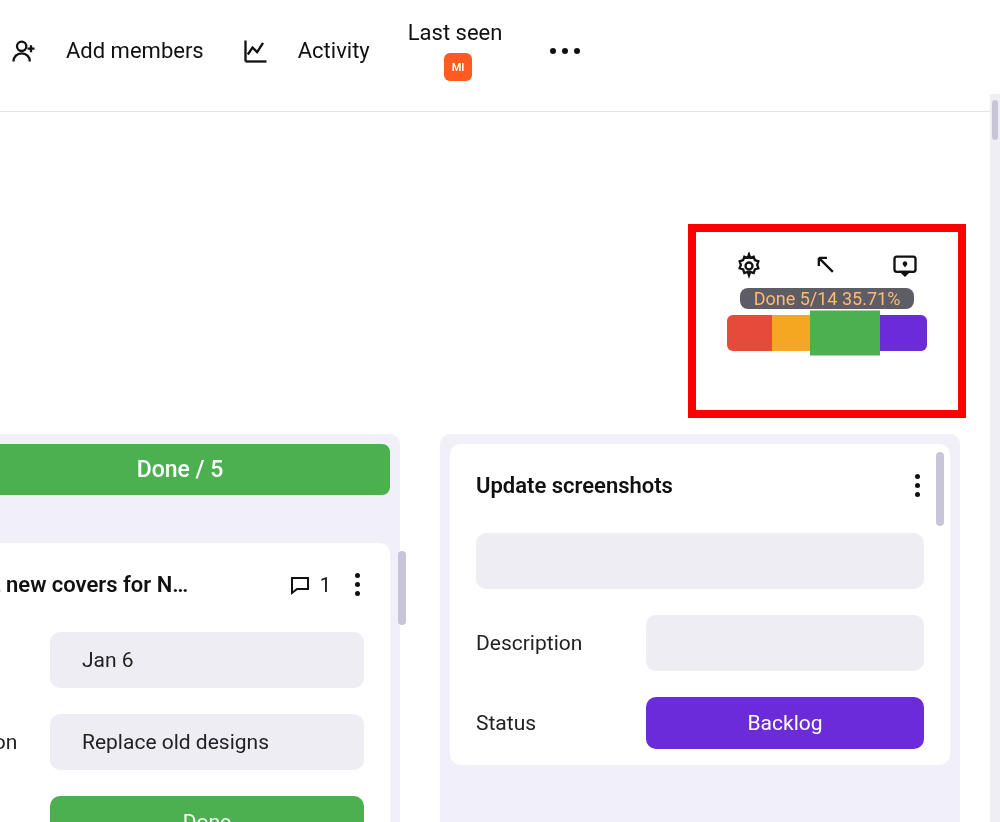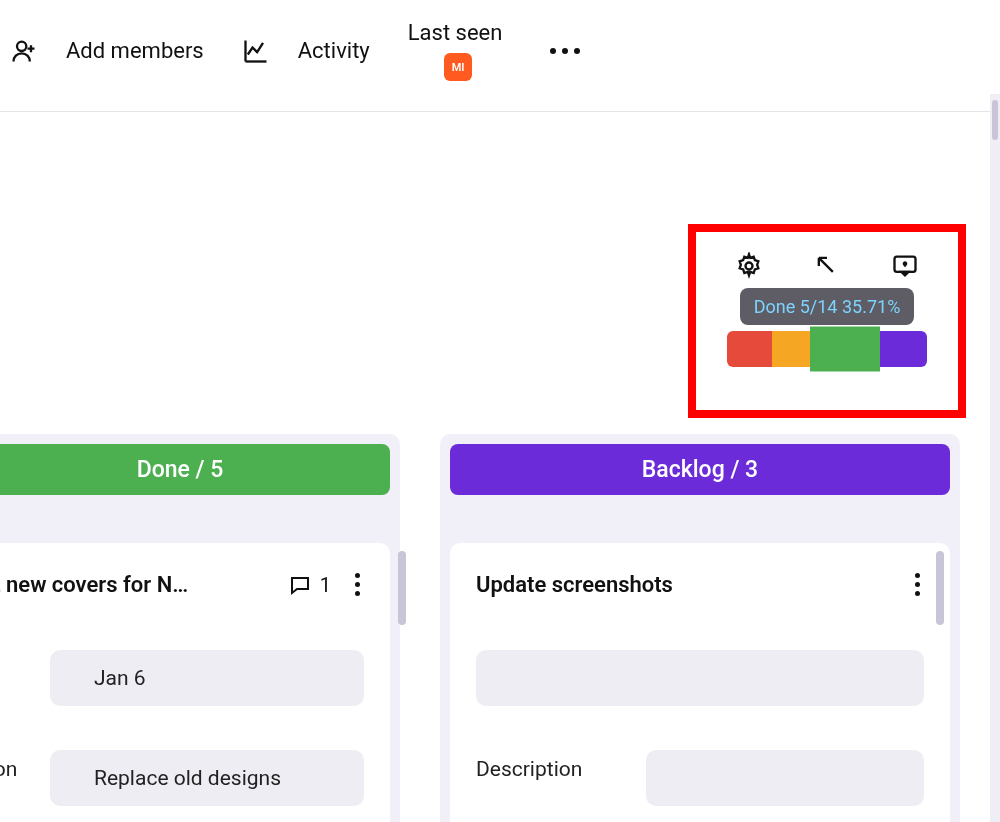--- a/index.html
+++ b/index.html
@@ -107,23 +107,23 @@
     }
     .summary-icons svg {
       width: 28px;
       height: 28px;
       stroke: #111;
       fill: none;
       stroke-width: 2;
     }
     .tooltip {
       background: #5e5d66;
-      color: #7dd3fc;
+      color: #fdba74;
       font-size: 18px;
-      padding: 8px 14px;
+      padding: 0 14px;
       border-radius: 8px;
       margin-bottom: 6px;
     }
     .progress-bar {
       display: flex;
       width: 200px;
       height: 36px;
     }
     .progress-seg {
       height: 100%;
@@ -210,25 +210,24 @@
     .field-label {
       width: 140px;
       font-size: 21px;
       color: #222;
     }
     .card-right .field-label { width: 170px; }
     .field-value-box {
       flex: 1;
       background: #efedf4;
       border-radius: 10px;
-      padding: 16px 44px;
+      padding: 16px 32px;
       font-size: 21px;
       color: #222;
       min-height: 56px;
-      margin-top: 18px;
     }
     .status-pill {
       flex: 1;
       text-align: center;
       color: #fff;
       font-size: 21px;
       padding: 14px 0;
       border-radius: 10px;
     }
     .status-green  { background: #4caf50; }
@@ -357,21 +356,20 @@
         <div class="field-value-box">Replace old designs</div>
       </div>
       <div class="field-row" style="margin-bottom:0;">
         <div style="width:80px;"></div>
         <div class="status-pill status-green">Done</div>
       </div>
     </div>
   </div>
 
   <div class="column column-right">
-    <div class="column-header hdr-purple">Backlog / 3</div>
     <div class="card card-right" style="position:relative;">
       <div class="scroll-hint scroll-right"></div>
       <div class="card-title-row">
         <span>Update screenshots</span>
         <div class="v-dots">
             <span></span>
             <span></span>
             <span></span>
           </div>
       </div>

